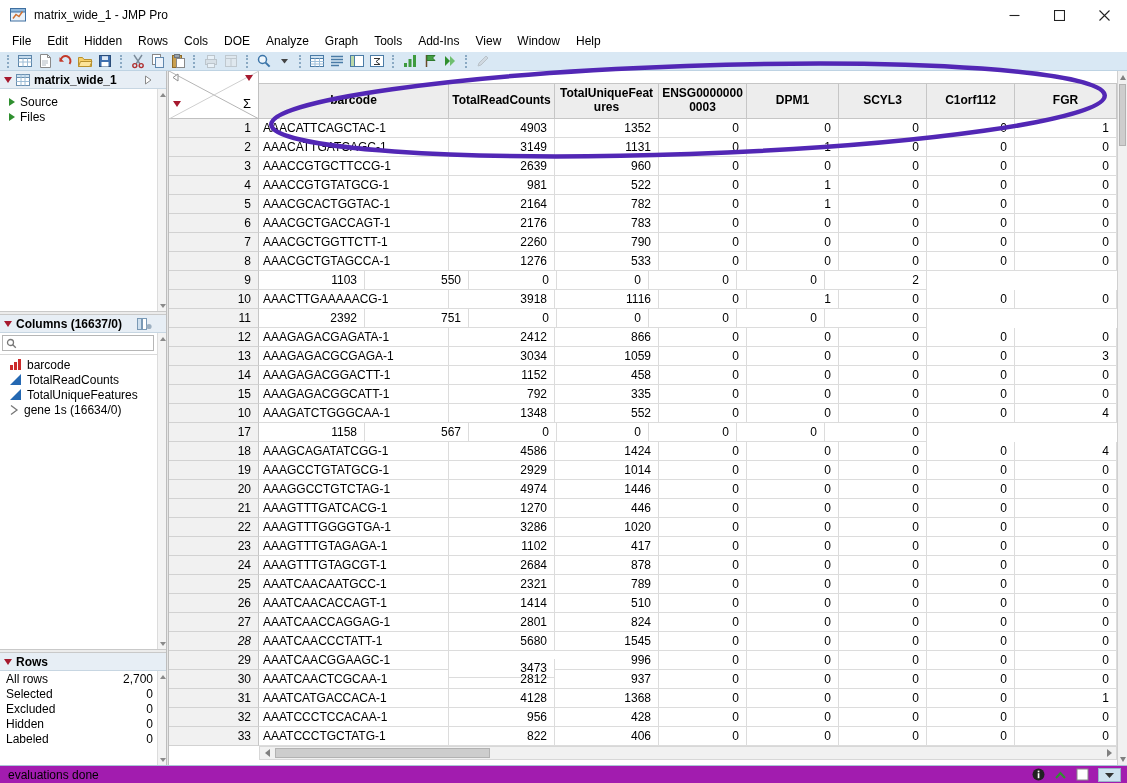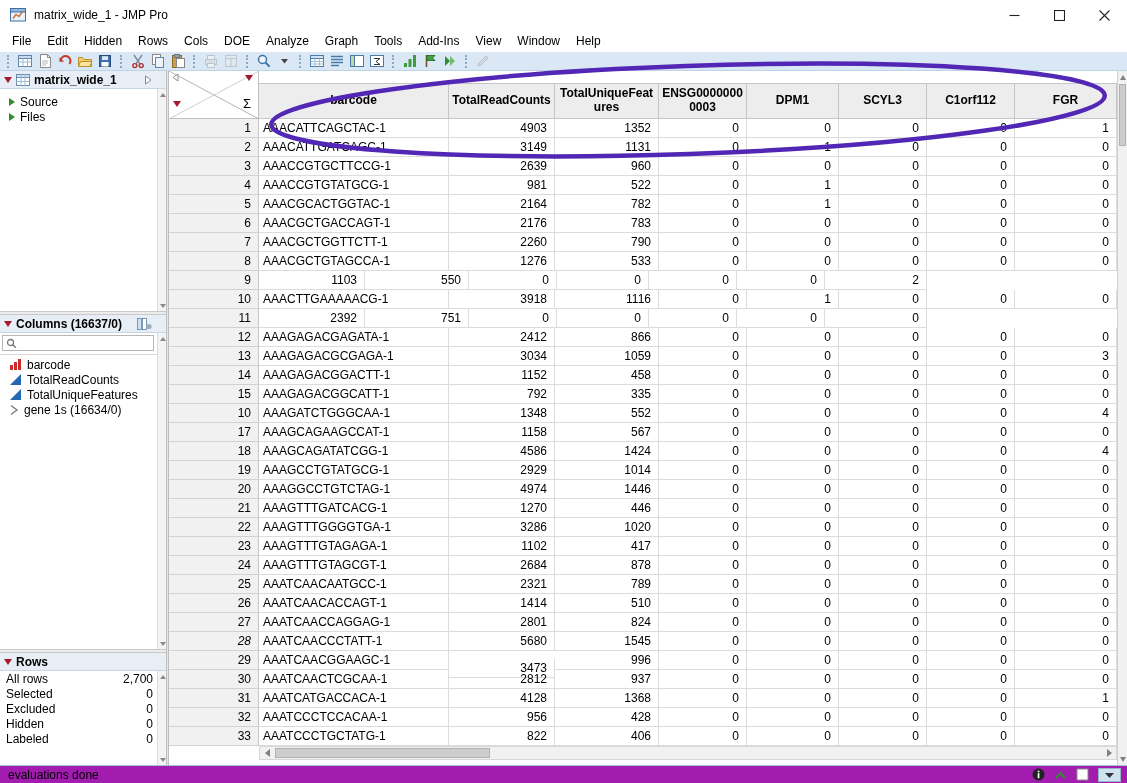--- a/index.html
+++ b/index.html
@@ -675,21 +675,20 @@
         <div class="cell num" style="width: 106px;">1348</div>
         <div class="cell num" style="width: 104px;">552</div>
         <div class="cell num" style="width: 88px;">0</div>
         <div class="cell num" style="width: 92px;">0</div>
         <div class="cell num" style="width: 88px;">0</div>
         <div class="cell num" style="width: 88px;">0</div>
         <div class="cell num" style="width: 102px;">4</div>
       </div>
       <div class="trow">
         <div class="cell rownum" style="width: 90px;">17</div>
-        <div class="cell text" style="width: 190px;">AAAGCAGAAGCCAT-1</div>
         <div class="cell num" style="width: 106px;">1158</div>
         <div class="cell num" style="width: 104px;">567</div>
         <div class="cell num" style="width: 88px;">0</div>
         <div class="cell num" style="width: 92px;">0</div>
         <div class="cell num" style="width: 88px;">0</div>
         <div class="cell num" style="width: 88px;">0</div>
         <div class="cell num" style="width: 102px;">0</div>
       </div>
       <div class="trow">
         <div class="cell rownum" style="width: 90px;">18</div>

